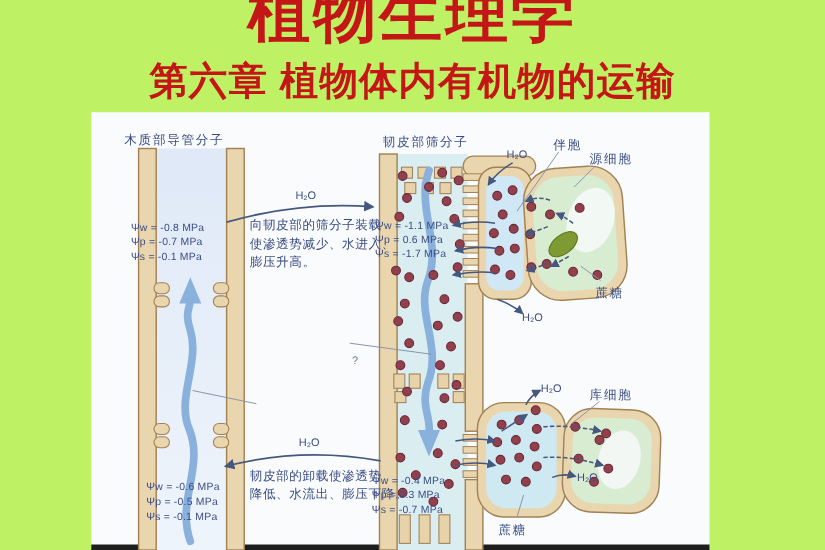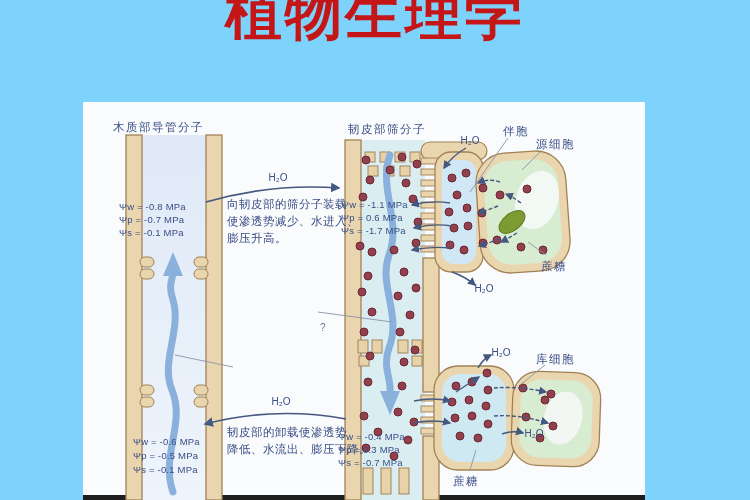--- a/index.html
+++ b/index.html
@@ -1,34 +1,35 @@
 <!DOCTYPE html>
 <html><head>
 <meta charset="utf-8">
 <style>
   html,body{margin:0;padding:0;background:#ffffff;}
-  .stage{position:relative;width:750px;height:500px;overflow:hidden;background:#7dd3fc;
+  .stage{position:relative;width:750px;height:500px;overflow:hidden;background:#bef264;
          font-family:"Liberation Sans", sans-serif;}
   .title{position:absolute;top:-16px;left:0;width:750px;text-align:center;
          font-size:57px;font-weight:bold;color:#c41616;letter-spacing:3px;line-height:1.05;}
   .subtitle{position:absolute;top:50px;left:0;width:750px;text-align:center;
          font-size:35px;font-weight:bold;color:#c41616;letter-spacing:1px;}
   svg{position:absolute;top:100px;left:0;}
   svg text{font-family:"Liberation Sans", sans-serif;fill:#3a4d85;}
   .lbl{font-size:11.5px;letter-spacing:1.5px;}
   .psi{font-size:9.5px;letter-spacing:0.2px;}
   .note{font-size:11.5px;letter-spacing:0.5px;}
   .h2o{font-size:10px;text-anchor:middle;}
   .q{font-size:10px;fill:#6c7590;}
 </style>
 </head>
 <body>
 
 <div class="stage">
   <div class="title">植物生理学</div>
+  <div class="subtitle">第六章 植物体内有机物的运输</div>
 
   <svg width="750" height="400" viewBox="0 0 750 400">
     <defs>
       <marker id="ah" markerWidth="8" markerHeight="8" refX="5" refY="3" orient="auto">
         <path d="M0,0 L6,3 L0,6 z" fill="#45587f"></path>
       </marker>
       <linearGradient id="xg" x1="0" y1="0" x2="0" y2="1">
         <stop offset="0" stop-color="#dfe9f7"></stop>
           <stop offset="1" stop-color="#eef4fb"></stop>
       </linearGradient>

